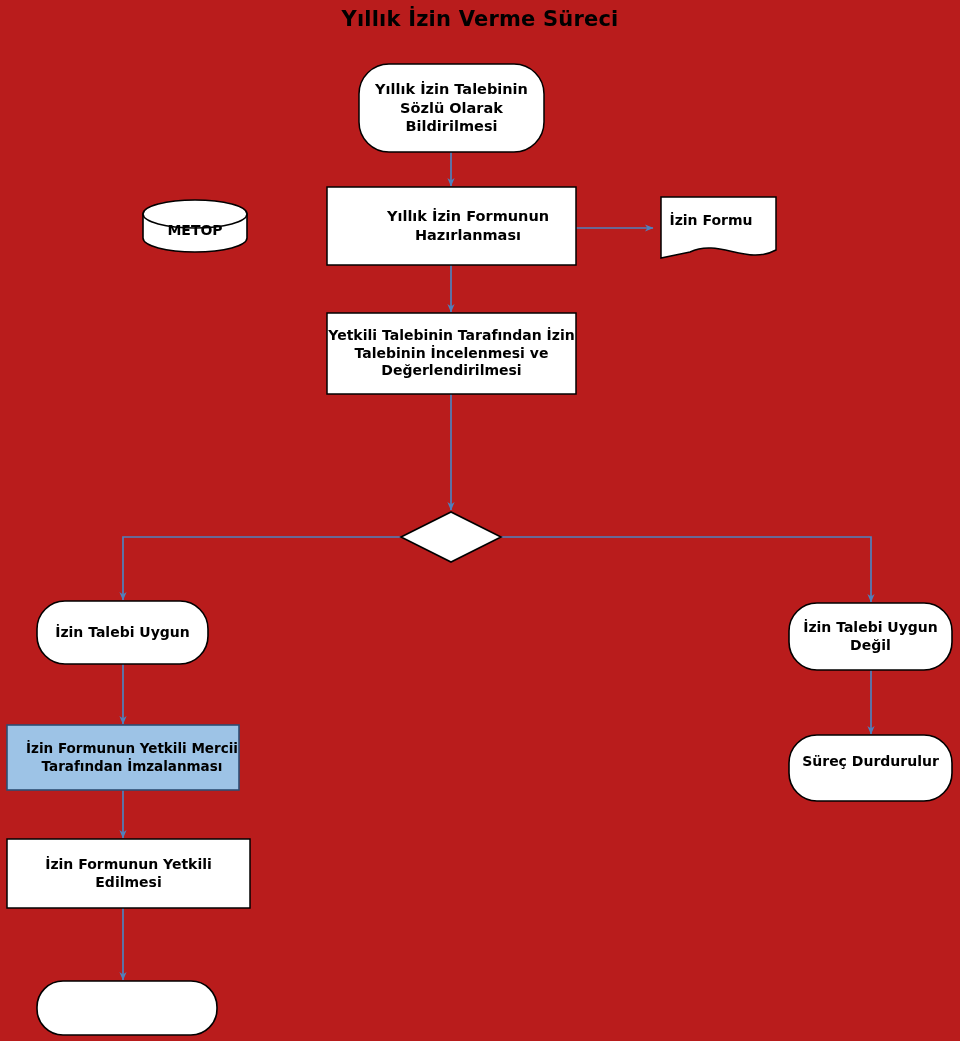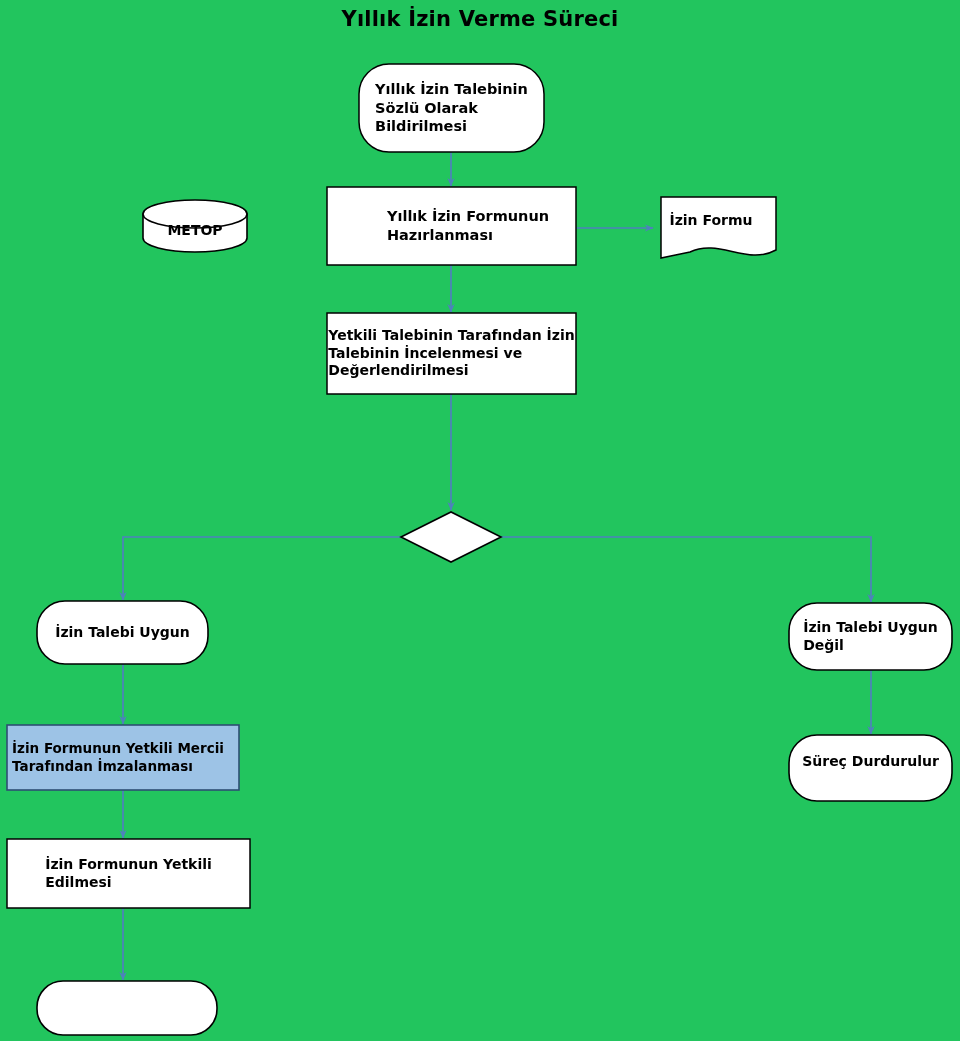--- a/index.html
+++ b/index.html
@@ -9,35 +9,36 @@
     background: #ffffff;
   }
   body {
     font-family: "DejaVu Sans", "Liberation Sans", sans-serif;
     color: #000000;
   }
   #canvas {
     position: relative;
     width: 960px;
     height: 1041px;
-    background: #22c55e;
+    background: #b91c1c;
     overflow: hidden;
   }
   #flow-svg {
     position: absolute;
     left: 0;
     top: 0;
     width: 960px;
     height: 1041px;
   }
   .node-label {
     position: absolute;
     display: flex;
     align-items: center;
     justify-content: center;
+    text-align: center;
     font-weight: bold;
     line-height: 1.28;
     color: #000000;
     white-space: pre-line;
     pointer-events: none;
   }
   .page-title {
     position: absolute;
     left: 0;
     top: 7px;
@@ -132,21 +133,21 @@
 Talebinin İncelenmesi ve
 Değerlendirilmesi</div>
 
   <div class="node-label t-14" style="left:401px; top:512px; width:100px; height:50px;"></div>
 
   <div class="node-label t-14" style="left:37px; top:601px; width:171px; height:63px;">İzin Talebi  Uygun</div>
 
   <div class="node-label t-14" style="left:789px; top:603px; width:163px; height:67px;">İzin Talebi Uygun
 Değil</div>
 
-  <div class="node-label t-13" style="left:2px; top:725px; width:232px; height:65px;">İzin Formunun Yetkili Mercii
+  <div class="node-label t-13" style="left:16px; top:725px; width:232px; height:65px;">İzin Formunun Yetkili Mercii
 Tarafından İmzalanması</div>
 
   <div class="node-label t-14" style="left:789px; top:735px; width:163px; height:54px;">Süreç Durdurulur</div>
 
   <div class="node-label t-14" style="left:7px; top:839px; width:243px; height:69px;">İzin Formunun Yetkili
 Edilmesi</div>
 
 
 </div>
 

